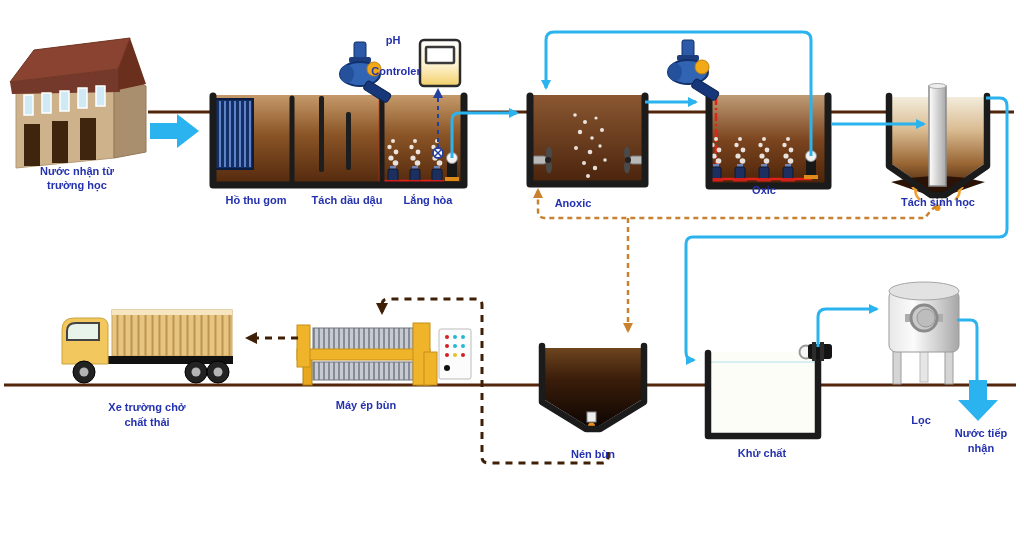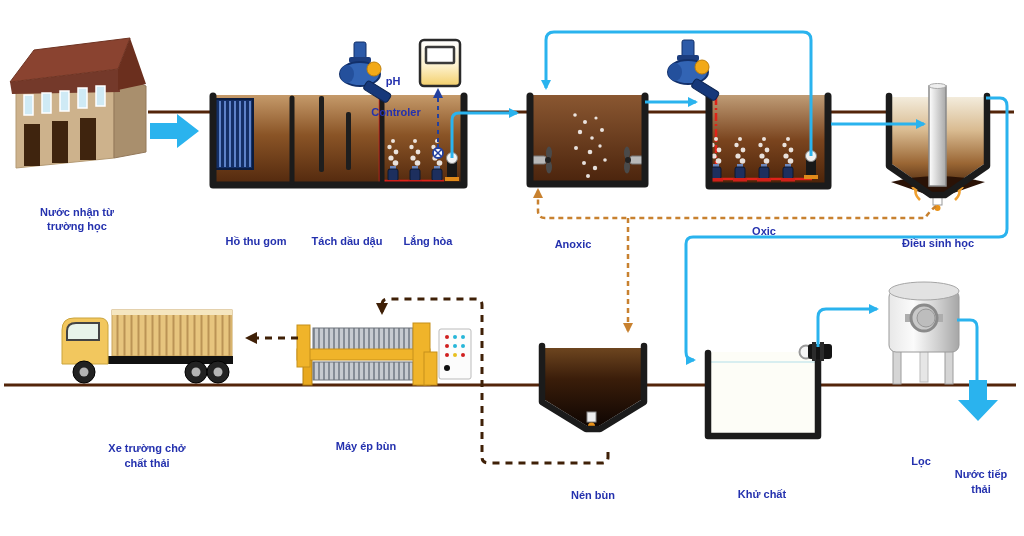--- a/index.html
+++ b/index.html
@@ -1,20 +1,20 @@
 <!DOCTYPE html>
 <html><head>
 <meta charset="utf-8">
 <style>
   html,body{margin:0;padding:0;background:#fff;}
   #scene{position:relative;width:1024px;height:536px;background:#ffffff;overflow:hidden;
          font-family:"Liberation Sans",sans-serif;}
   #scene svg{position:absolute;left:0;top:0;}
   .lbl{position:absolute;transform:translateX(-50%);font:bold 11px "Liberation Sans",sans-serif;
-       color:#2431ae;white-space:nowrap;text-align:center;margin-top:41px;}
+       color:#2431ae;white-space:nowrap;text-align:center;}
 </style>
 </head>
 <body>
 
 <div id="scene">
 
 <svg width="1024" height="536" viewBox="0 0 1024 536">
   <defs>
     <linearGradient id="gradTank1" x1="0" y1="0" x2="0" y2="1">
       <stop offset="0" stop-color="#c59a6a"></stop>
@@ -314,23 +314,23 @@
 
 <div class="lbl" style="left:77px;top:165px">Nước nhận từ</div>
 <div class="lbl" style="left:77px;top:179px">trường học</div>
 <div class="lbl" style="left:256px;top:194px">Hồ thu gom</div>
 <div class="lbl" style="left:347px;top:194px">Tách dầu dậu</div>
 <div class="lbl" style="left:428px;top:194px">Lắng hòa</div>
 <div class="lbl" style="left:393px;top:34px">pH</div>
 <div class="lbl" style="left:396px;top:65px">Controler</div>
 <div class="lbl" style="left:573px;top:197px">Anoxic</div>
 <div class="lbl" style="left:764px;top:184px">Oxic</div>
-<div class="lbl" style="left:938px;top:196px">Điều sinh học</div>
+<div class="lbl" style="left:938px;top:196px">Tách sinh học</div>
 <div class="lbl" style="left:147px;top:401px">Xe trường chở</div>
 <div class="lbl" style="left:147px;top:416px">chất thải</div>
 <div class="lbl" style="left:366px;top:399px">Máy ép bùn</div>
 <div class="lbl" style="left:593px;top:448px">Nén bùn</div>
 <div class="lbl" style="left:762px;top:447px">Khử chất</div>
 <div class="lbl" style="left:921px;top:414px">Lọc</div>
 <div class="lbl" style="left:981px;top:427px">Nước tiếp</div>
-<div class="lbl" style="left:981px;top:442px">thải</div>
+<div class="lbl" style="left:981px;top:442px">nhận</div>
 
 </div>
 
 </body></html>

